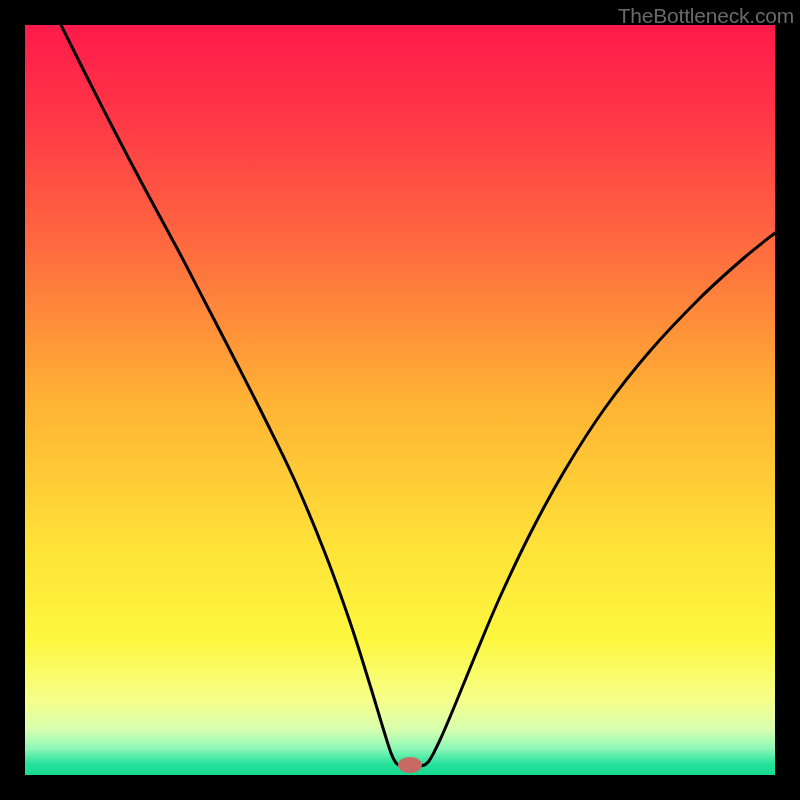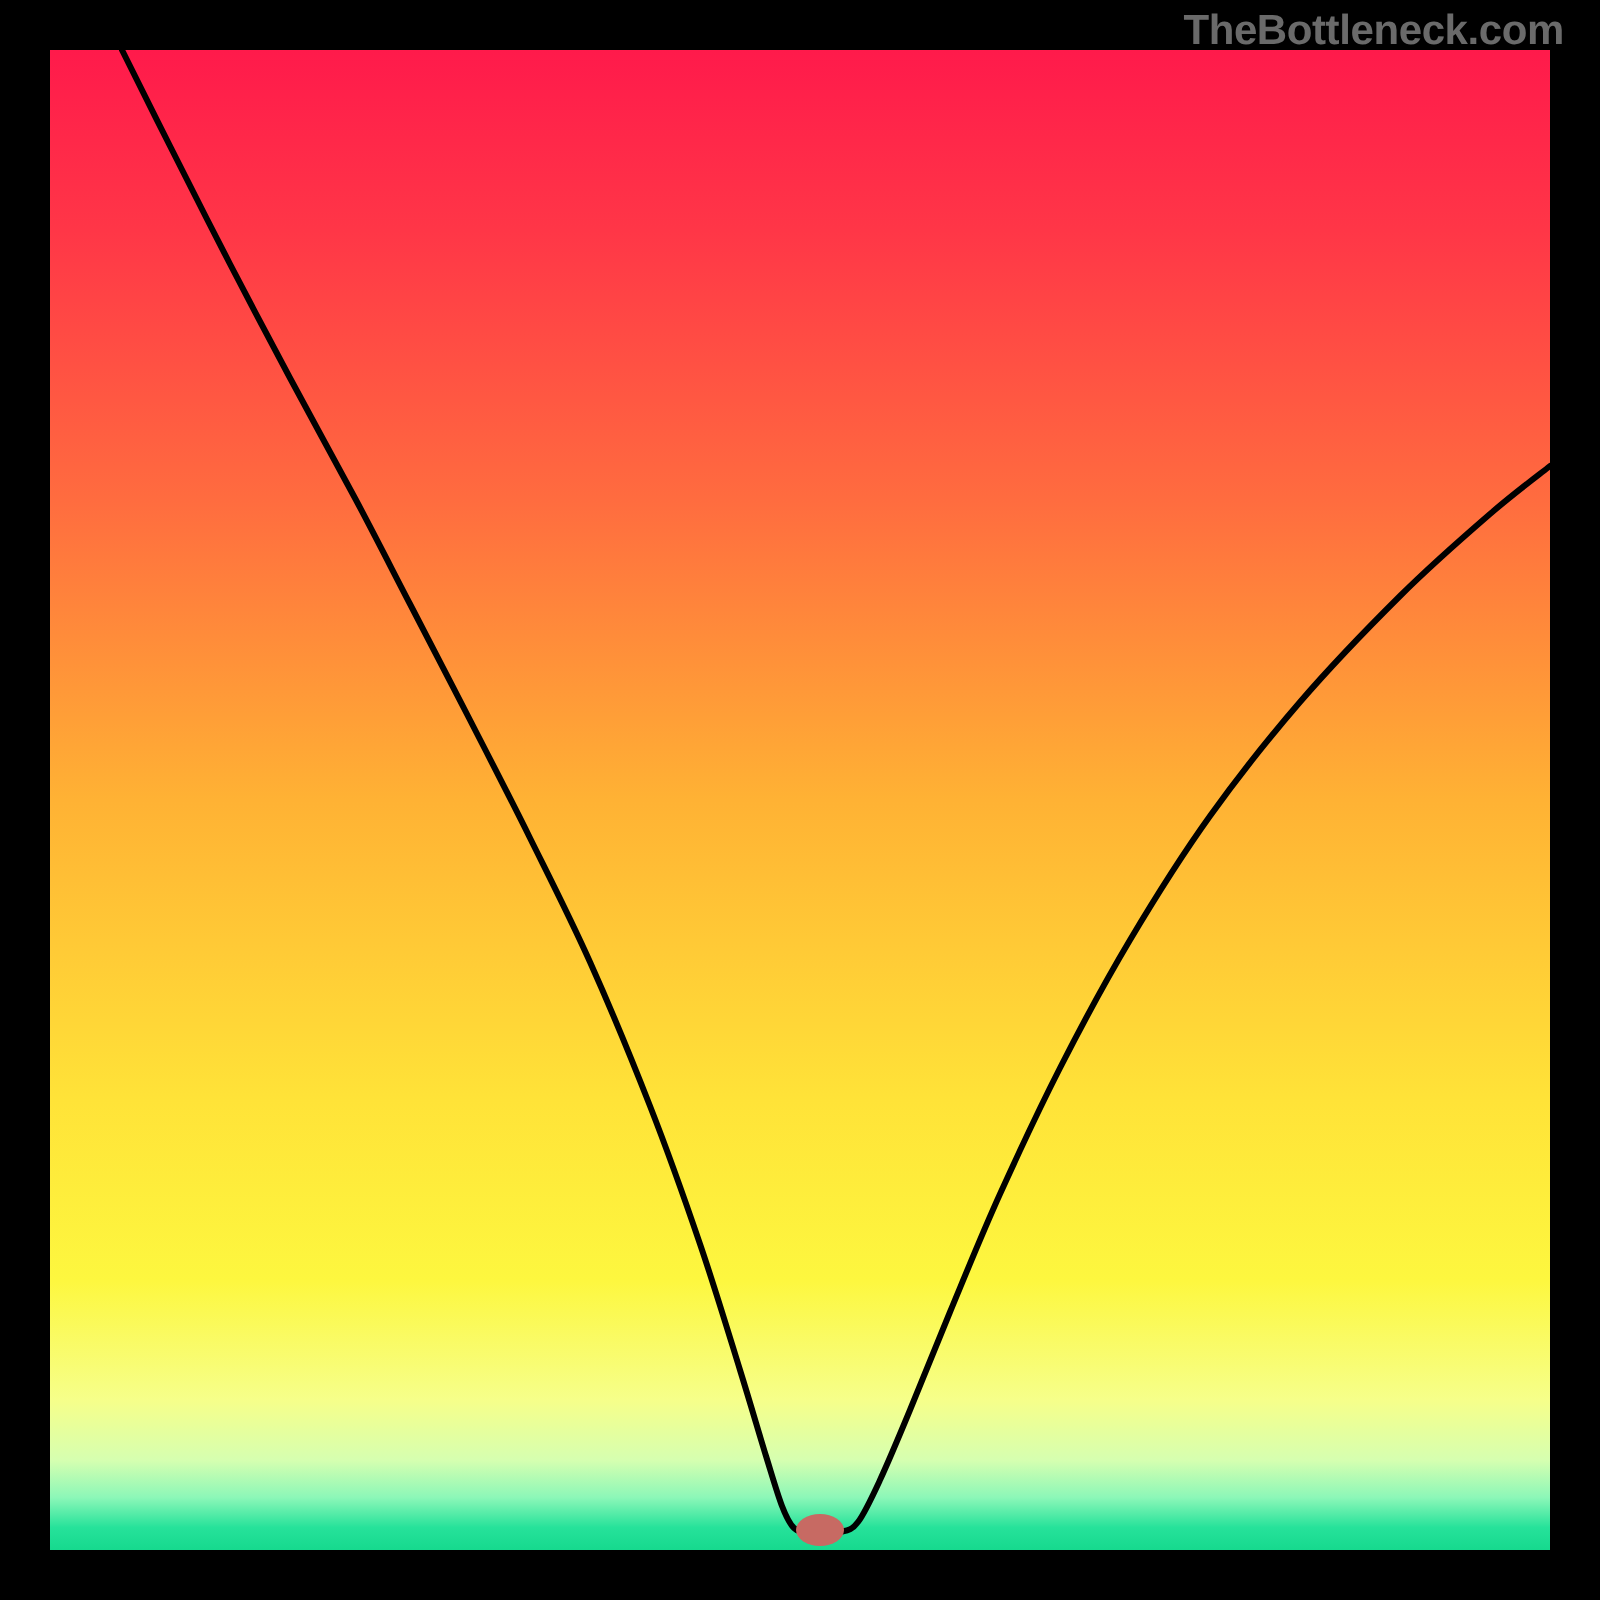--- a/index.html
+++ b/index.html
@@ -20,24 +20,24 @@
     position: absolute;
     left: 25px;
     top: 25px;
     width: 750px;
     height: 750px;
     overflow: hidden;
   }
   .watermark {
     position: absolute;
     top: 4px;
-    right: 18px;
+    right: 6px;
     color: #6a6a6a;
     font-size: 21px;
-    font-weight: 700;
+    font-weight: 400;
     letter-spacing: -0.2px;
     z-index: 5;
     user-select: none;
   }
   svg {
     display: block;
   }
 </style>
 </head>
 <body>

